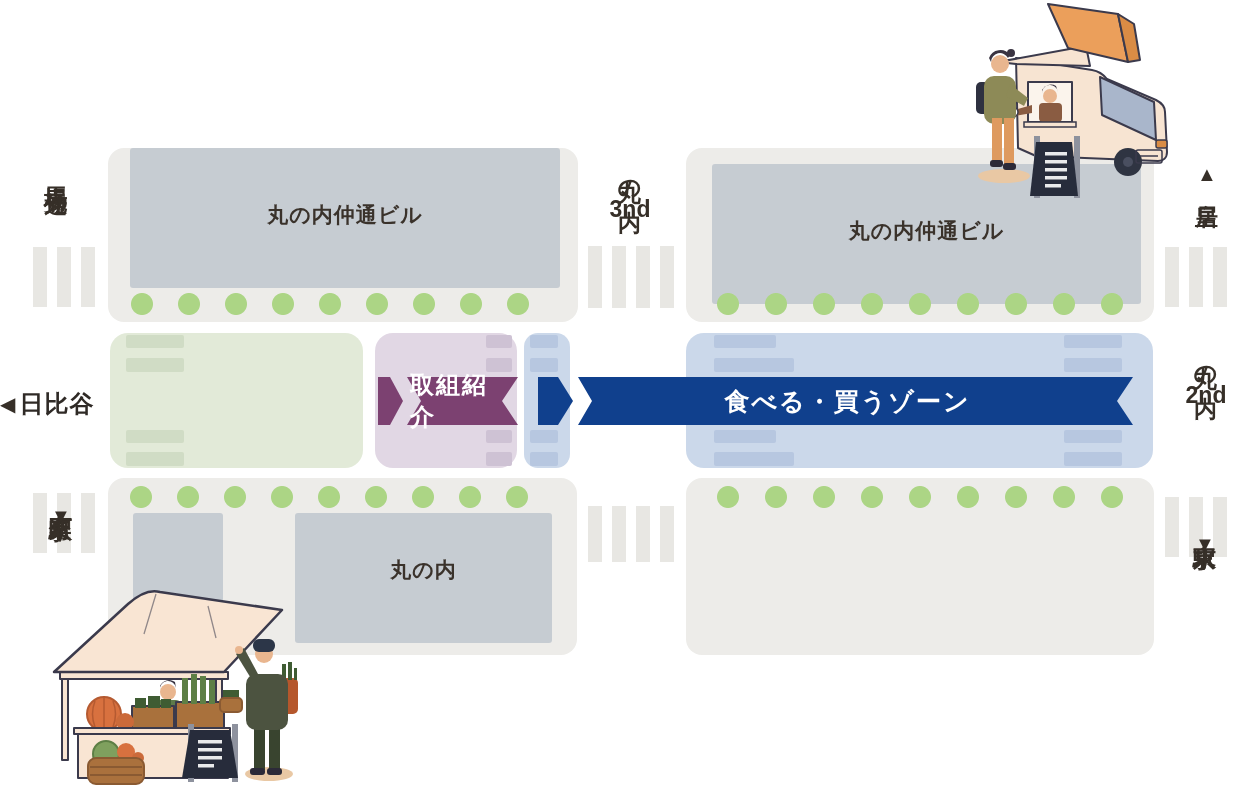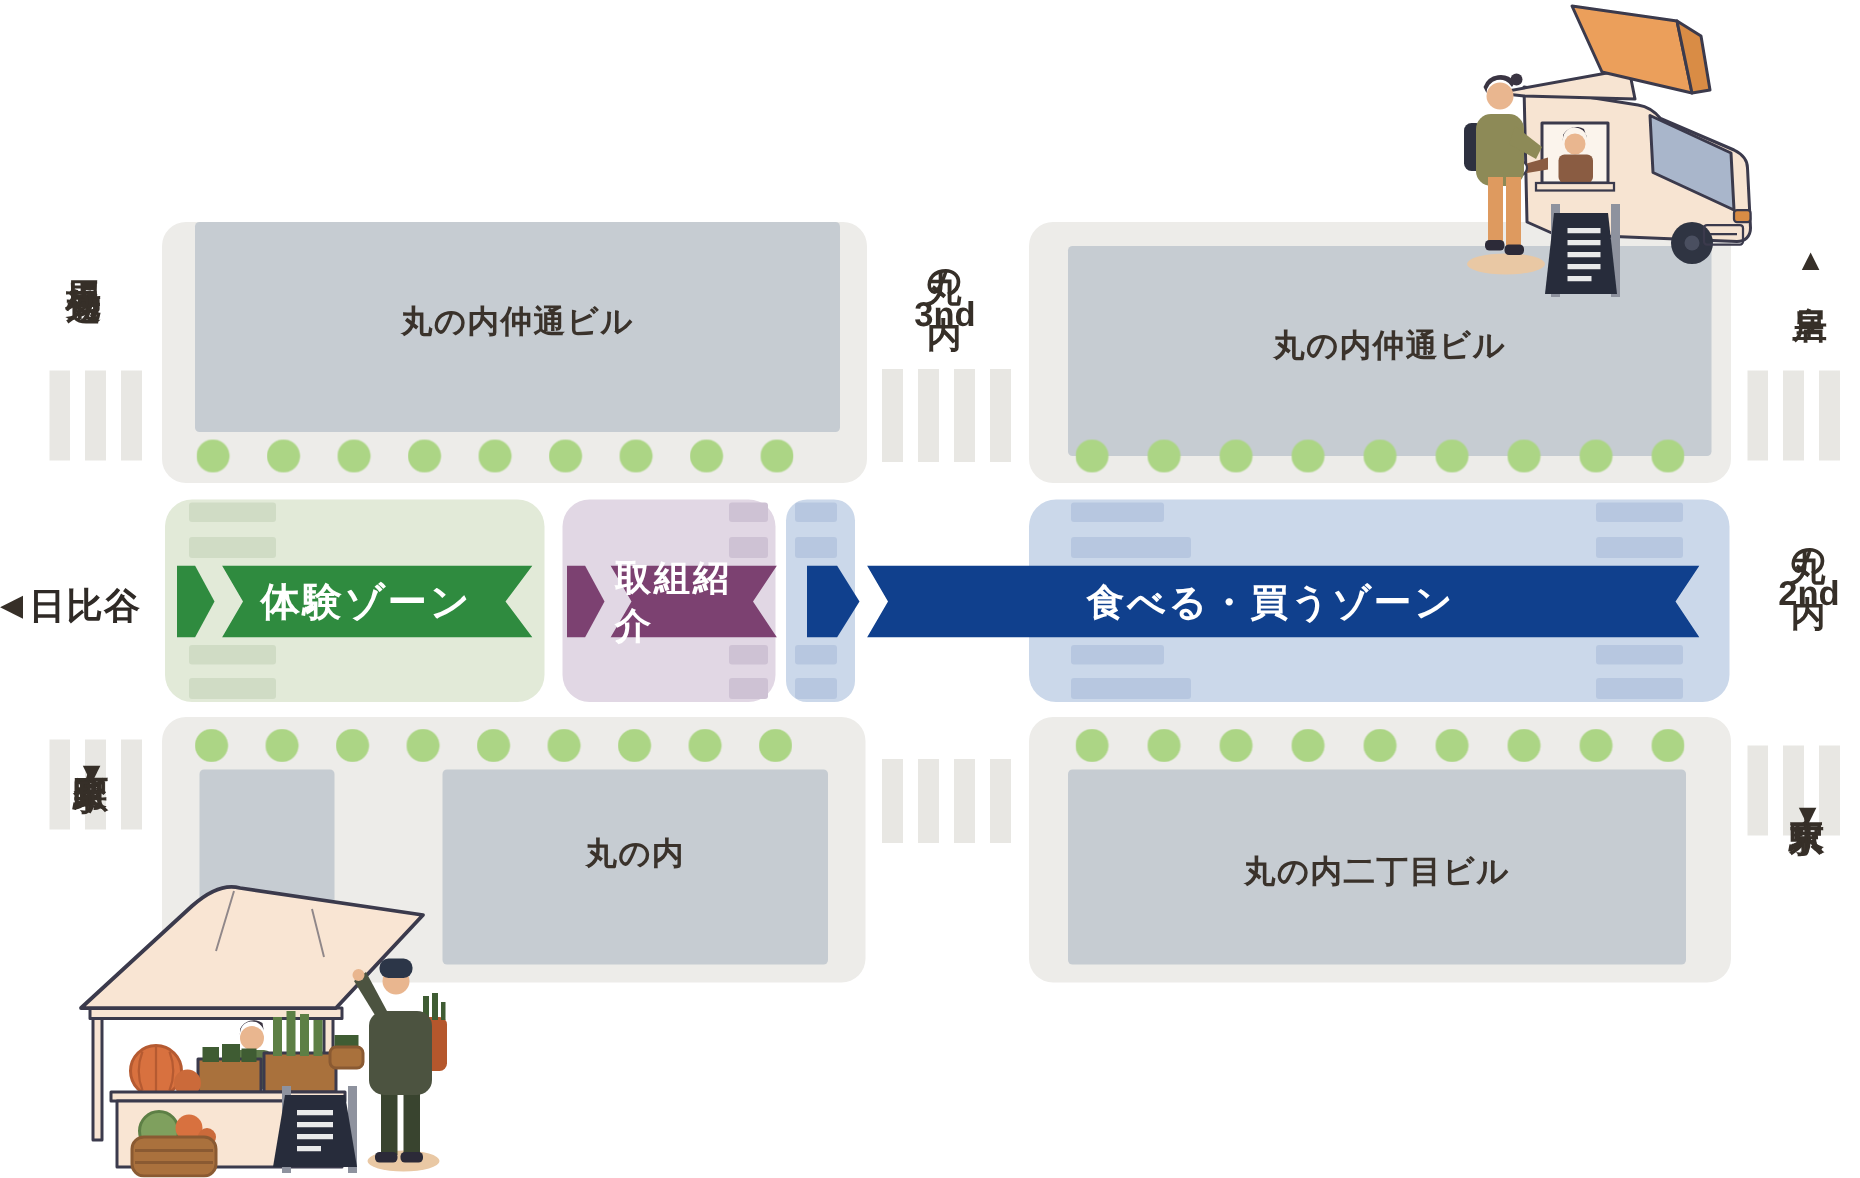--- a/index.html
+++ b/index.html
@@ -50,23 +50,20 @@
   </div>
   <div class="abs bldg" style="left:712px;top:164px;width:429px;height:140px;">
     <span class="bldg-label" style="top:54px;">丸の内仲通ビル</span>
   </div>
   <div class="abs bldg" style="left:133px;top:513px;width:90px;height:130px;"></div>
   <div class="abs bldg" style="left:295px;top:513px;width:257px;height:130px;">
     <div class="bldg-label" style="top:44px;">
       <div>丸の内</div>
     </div>
   </div>
-  <div class="abs bldg" style="left:712px;top:513px;width:412px;height:130px;">
-    <span class="bldg-label" style="top:56px;">丸の内二丁目ビル</span>
-  </div>
 
   <div class="abs dots dots-l" style="left:131px;top:293px;width:398px;"></div>
   <div class="abs dots dots-r" style="left:717px;top:293px;width:406px;"></div>
   <div class="abs dots dots-l" style="left:130px;top:486px;width:398px;"></div>
   <div class="abs dots dots-r" style="left:717px;top:486px;width:406px;"></div>
 
   <div class="abs xwalk" style="left:33px;top:247px;width:62px;height:60px;"></div>
   <div class="abs xwalk" style="left:33px;top:493px;width:62px;height:60px;"></div>
   <div class="abs xwalk" style="left:588px;top:246px;width:86px;height:62px;"></div>
   <div class="abs xwalk" style="left:588px;top:506px;width:86px;height:56px;"></div>
@@ -92,27 +89,20 @@
   <div class="booth booth-b" style="left:530px;top:452px;width:28px;height:14px;"></div>
   <div class="booth booth-b" style="left:714px;top:335px;width:62px;height:13px;"></div>
   <div class="booth booth-b" style="left:714px;top:358px;width:80px;height:14px;"></div>
   <div class="booth booth-b" style="left:714px;top:430px;width:62px;height:13px;"></div>
   <div class="booth booth-b" style="left:714px;top:452px;width:80px;height:14px;"></div>
   <div class="booth booth-b" style="left:1064px;top:335px;width:58px;height:13px;"></div>
   <div class="booth booth-b" style="left:1064px;top:358px;width:58px;height:14px;"></div>
   <div class="booth booth-b" style="left:1064px;top:430px;width:58px;height:13px;"></div>
   <div class="booth booth-b" style="left:1064px;top:452px;width:58px;height:14px;"></div>
 
-  <div class="ribbon" style="left:118px;width:237px;">
-    <svg width="237" height="48" viewBox="0 0 237 48">
-      <polygon points="0,0 12,0 25,24 12,48 0,48" fill="#2f8b3f"></polygon>
-      <polygon points="30,0 237,0 219,24 237,48 30,48 44,24" fill="#2f8b3f"></polygon>
-    </svg>
-    <span class="rlabel" style="font-size:26px;padding-left:30px;padding-right:14px;">体験ゾーン</span>
-  </div>
   <div class="ribbon" style="left:378px;width:140px;">
     <svg width="140" height="48" viewBox="0 0 140 48">
       <polygon points="0,0 12,0 25,24 12,48 0,48" fill="#7c4171"></polygon>
       <polygon points="29,0 140,0 124,24 140,48 29,48 43,24" fill="#7c4171"></polygon>
     </svg>
     <span class="rlabel" style="font-size:24px;padding-left:32px;padding-right:12px;">取組紹介</span>
   </div>
   <div class="ribbon" style="left:538px;width:595px;">
     <svg width="595" height="48" viewBox="0 0 595 48">
       <polygon points="0,0 20,0 35,24 20,48 0,48" fill="#10408d"></polygon>

